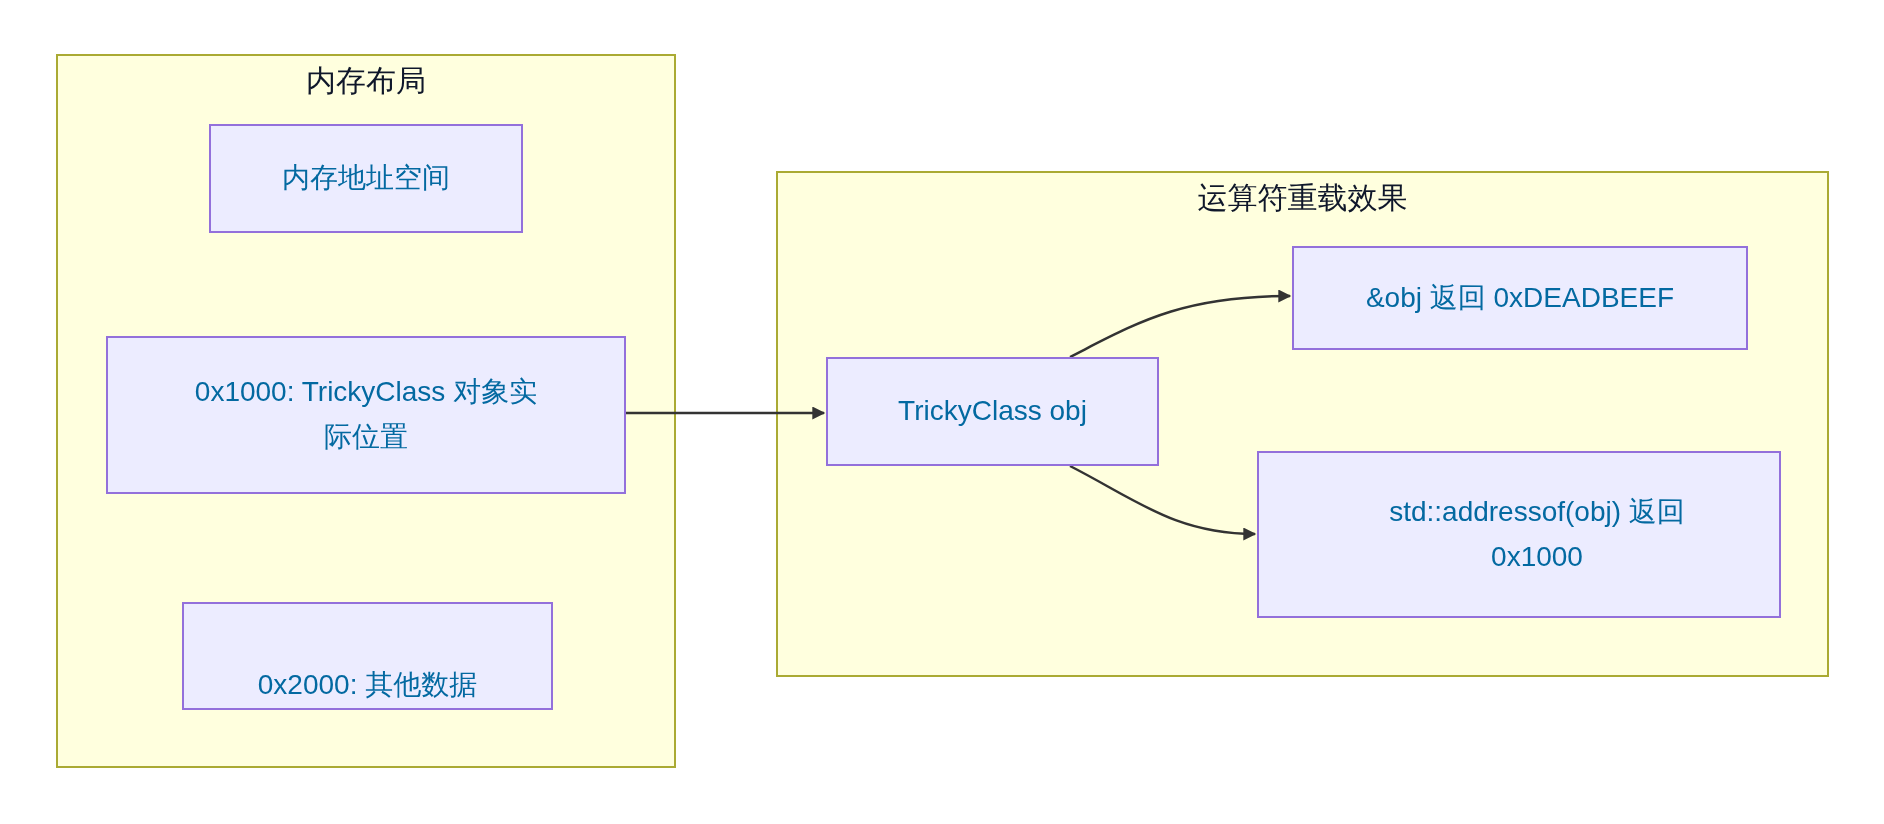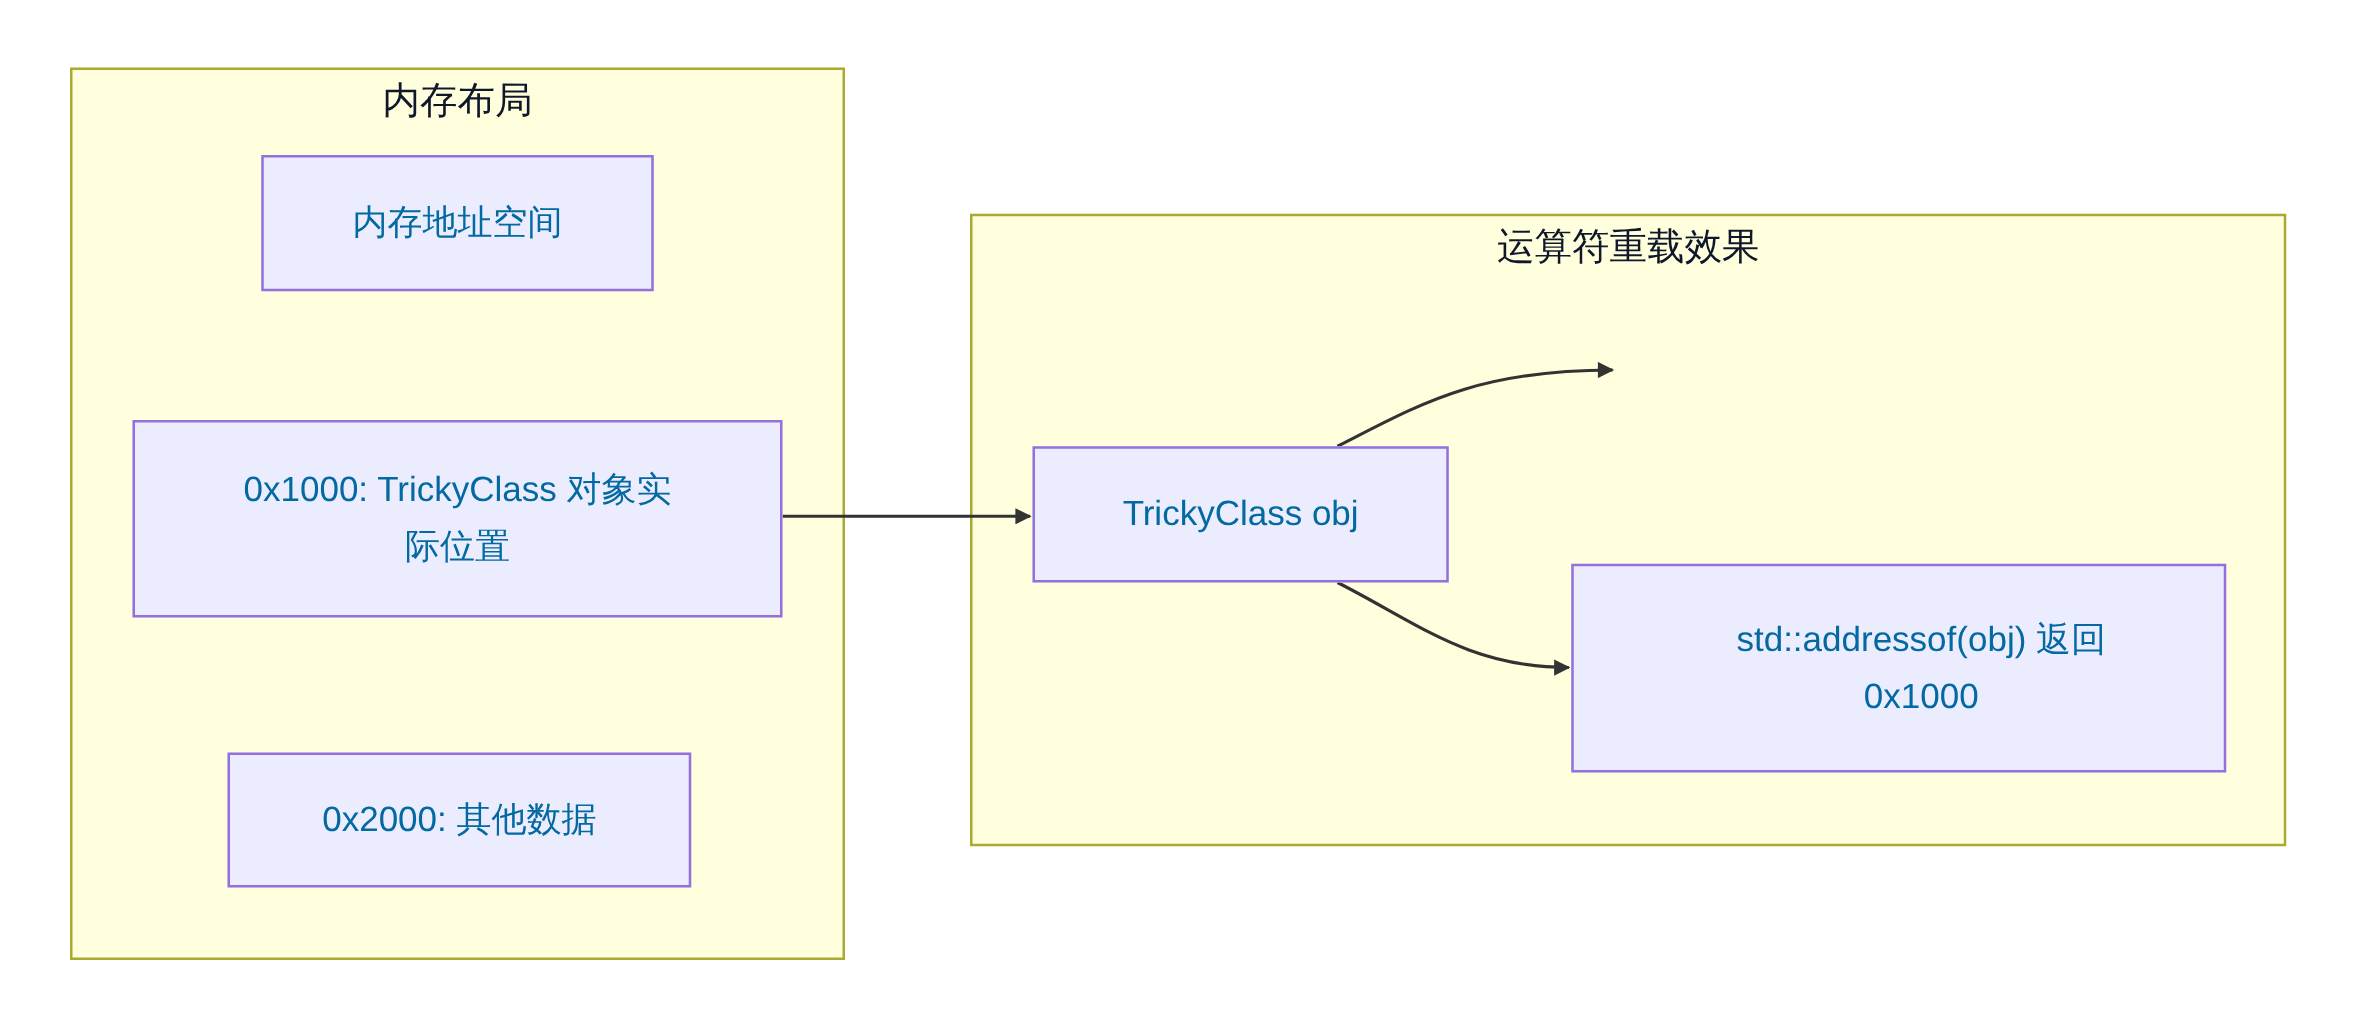--- a/index.html
+++ b/index.html
@@ -57,21 +57,21 @@
   .edge {
     fill: none;
     stroke: #333333;
     stroke-width: 2.5px;
   }
   
   #cluster-memory    { left: 56px;  top: 54px;  width: 620px;  height: 714px; }
   #cluster-operator  { left: 776px; top: 171px; width: 1053px; height: 506px; text-decoration: underline; }
   #node-mem-space    { left: 209px; top: 124px; width: 314px; height: 109px; }
   #node-obj-location { left: 106px; top: 336px; width: 520px; height: 158px; }
-  #node-other-data   { left: 182px; top: 602px; width: 371px; height: 108px; }
+  #node-other-data   { left: 182px; top: 602px; width: 371px; height: 108px; justify-content: flex-end; }
   #node-tricky-obj   { left: 826px; top: 357px; width: 333px; height: 109px; text-align: center; }
   #node-deadbeef     { left: 1292px; top: 246px; width: 456px; height: 104px; }
   #node-addressof    { left: 1257px; top: 451px; width: 524px; height: 167px; padding-left: 36px; }
 </style>
 </head>
 <body>
 
 <div class="canvas">
 
   <div class="cluster" id="cluster-memory">
@@ -103,19 +103,22 @@
   </div>
 
   <div class="node" id="node-other-data">
     <span>0x2000: 其他数据</span>
   </div>
 
   <div class="node" id="node-tricky-obj">
     <span>TrickyClass obj</span>
   </div>
 
+  <div class="node" id="node-deadbeef">
+    <span>&amp;obj 返回 0xDEADBEEF</span>
+  </div>
 
   <div class="node" id="node-addressof">
     <span>std::addressof(obj) 返回</span>
     <span>0x1000</span>
   </div>
 
 </div>
 
 </body></html>

